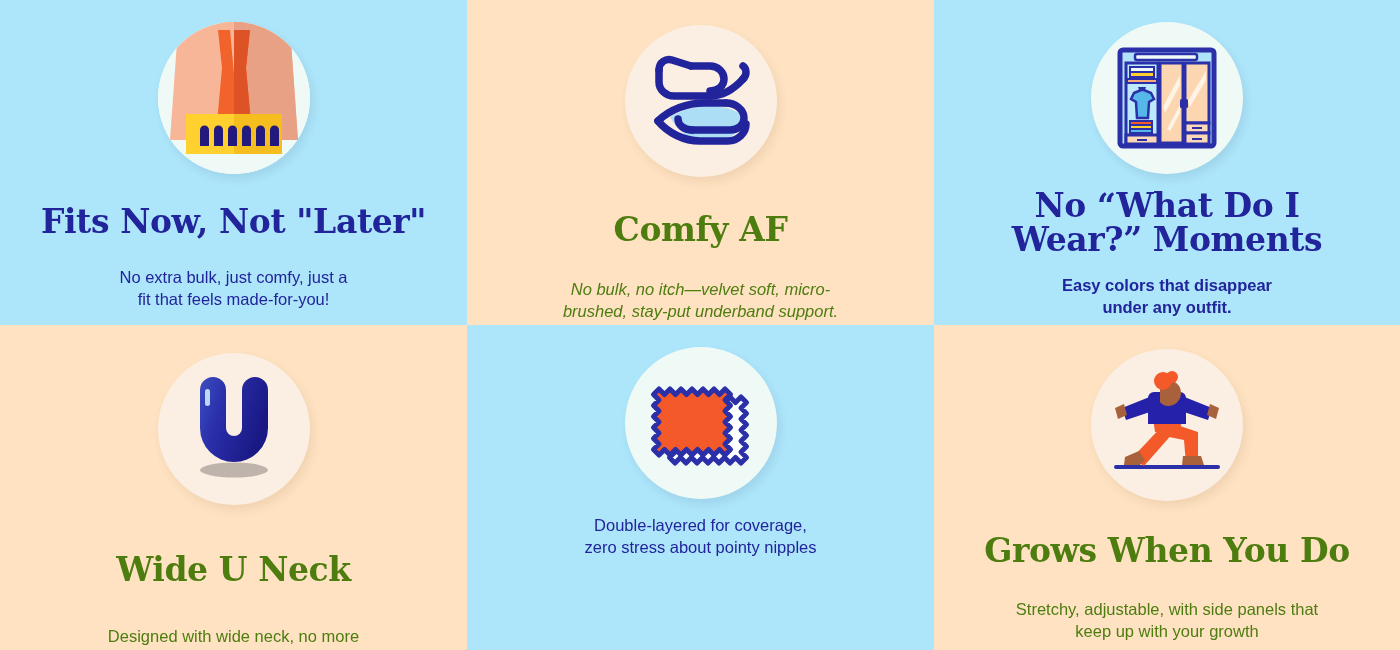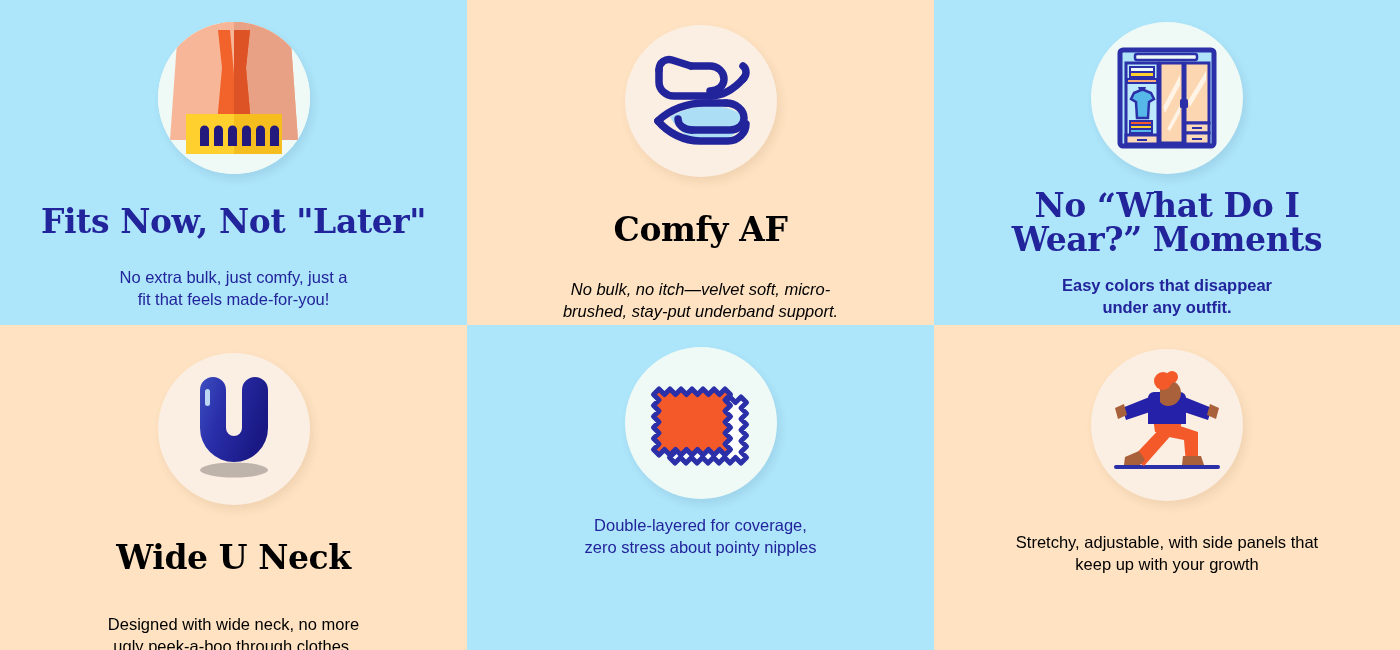--- a/index.html
+++ b/index.html
@@ -48,37 +48,37 @@
     white-space:pre-line;
   }
   .desc {
     font-family:"Liberation Sans", sans-serif;
     font-size:16.5px;
     line-height:1.33;
     text-align:center;
     white-space:pre-line;
   }
   .t-navy   { color:#22249B; }
-  .t-orange { color:#000000; }
+  .t-orange { color:#4d7c0f; }
 
   
   .c1 .badge { margin-top:22px; }
   .c1 .title { margin-top:31px; }
   .c1 .desc  { margin-top:28px; }
 
   .c2 .badge { margin-top:25px; }
   .c2 .title { margin-top:36px; }
   .c2 .desc  { margin-top:32px;font-style:italic; }
 
   .c3 .badge { margin-top:22px; }
   .c3 .title { margin-top:15px; }
   .c3 .desc  { margin-top:18px;font-weight:bold; }
 
   .c4 .badge { margin-top:28px; }
-  .c4 .title { margin-top:36px; }
+  .c4 .title { margin-top:48px; }
   .c4 .desc  { margin-top:39px; }
 
   .c5 .badge { margin-top:22px; }
   .c5 .title { margin-top:29px; }
   .c5 .desc  { margin-top:16px; }
 
   .c6 .badge { margin-top:24px; }
   .c6 .title { margin-top:33px; }
   .c6 .desc  { margin-top:31px; }
 </style>
@@ -258,17 +258,18 @@
 
         <path d="M18 34 l-9 4 3 11 9 -4 Z" fill="#A9613C"></path>
         <path d="M104 34 l9 4 -3 11 -9 -4 Z" fill="#A9613C"></path>
 
         <path d="M62 10 a13 13 0 0 1 13 13 a13 13 0 0 1 -13 13 a11 11 0 0 1 -8 -4 l0 -19 Z" fill="#A9613C"></path>
 
         <circle cx="57" cy="11" r="9" fill="#F4592A"></circle>
         <circle cx="66" cy="7" r="6" fill="#F4592A"></circle>
       </svg>
     </div>
+    <div class="title t-orange">Grows When You Do</div>
     <div class="desc t-orange">Stretchy, adjustable, with side panels that
 keep up with your growth</div>
   </div>
 
 </div>
 
 </body></html>

